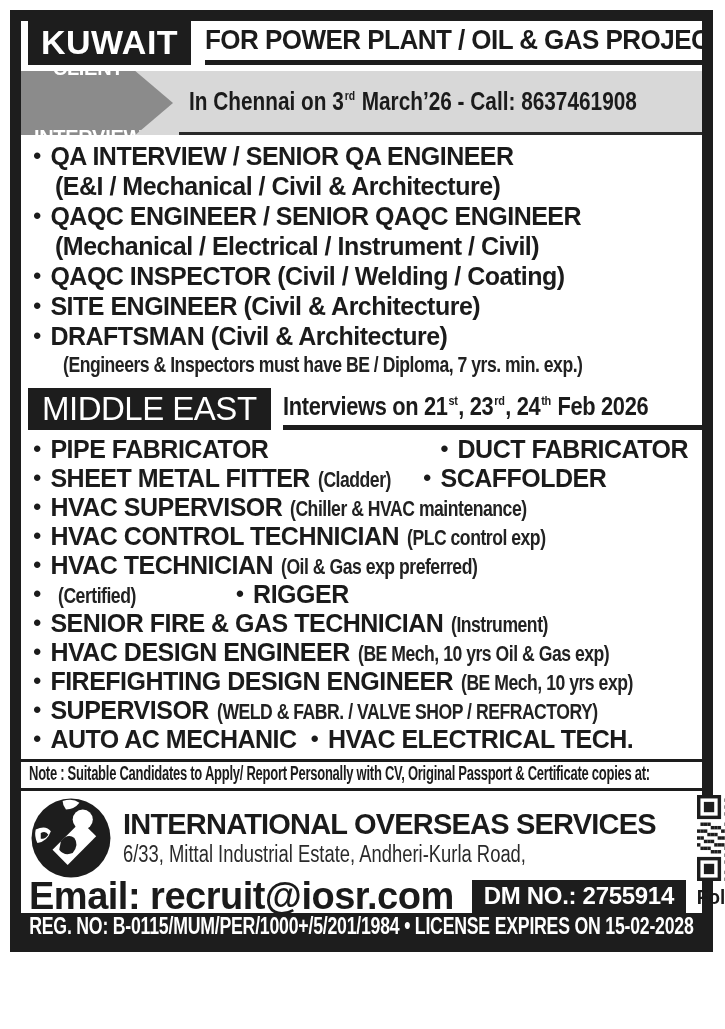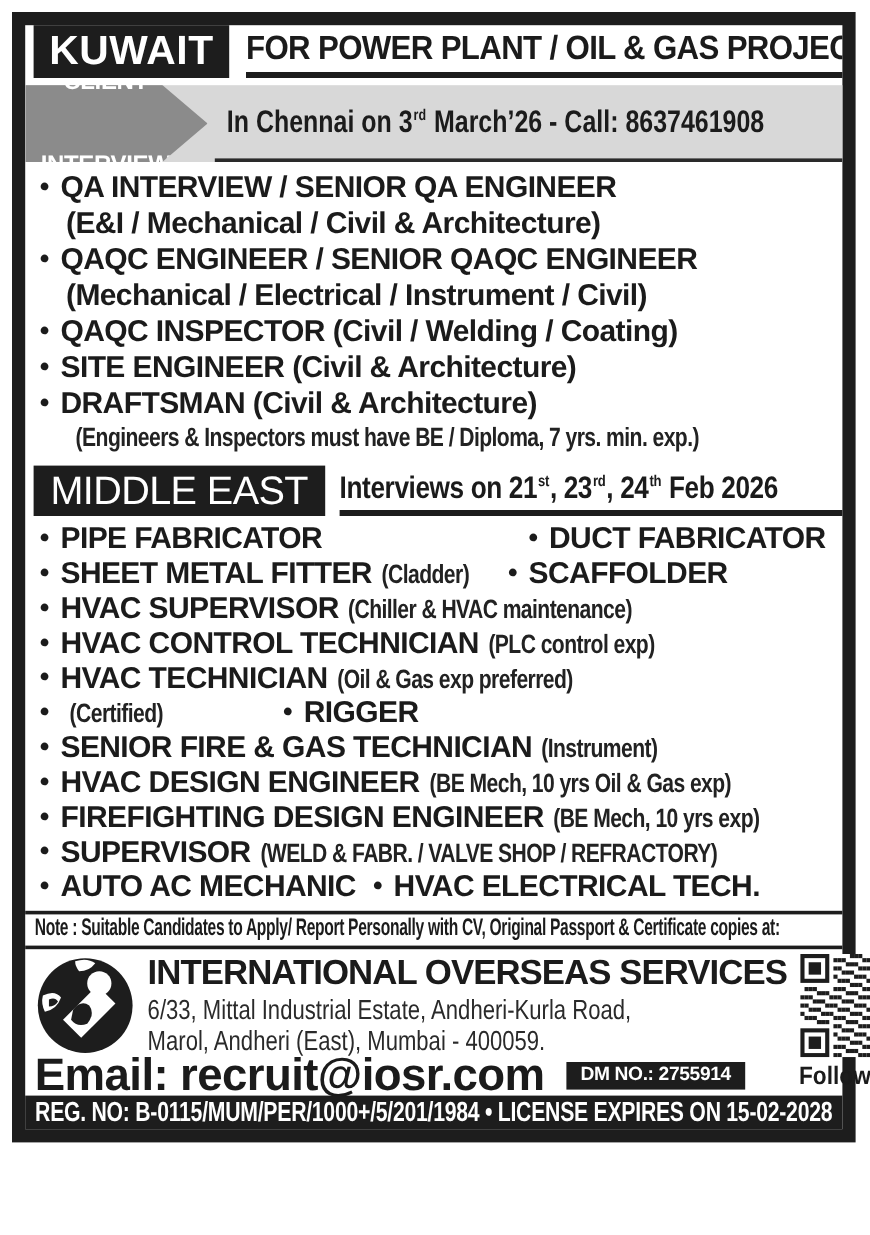--- a/index.html
+++ b/index.html
@@ -70,21 +70,21 @@
                column-gap:6px;padding:4px 8px 0 8px;}
   .ag-left{display:flex;align-items:center;}
   .globe{width:84px;height:84px;flex:0 0 84px;}
   .ag-text{margin-left:10px;overflow:hidden;}
   .ag-title{font-size:29px;font-weight:700;letter-spacing:-.8px;white-space:nowrap;}
   .ag-addr{font-size:23px;font-weight:400;color:#2a2a2a;line-height:1.13;}
   .ag-addr .fitx{--sx:.8;}
   .qr-cell{display:flex;align-items:flex-start;justify-content:center;}
   .email-row{display:flex;align-items:center;}
   .email{font-size:38px;font-weight:700;letter-spacing:-.5px;white-space:nowrap;}
-  .dm-box{background:#1d1d1d;color:#fff;font-size:16px;font-weight:700;
+  .dm-box{background:#1d1d1d;color:#fff;font-size:24px;font-weight:700;
           padding:2px 12px 3px 12px;margin-left:18px;white-space:nowrap;letter-spacing:-.3px;}
   .follow-cell{display:flex;align-items:center;justify-content:center;overflow:hidden;}
   .follow-cell .fitc{font-size:21px;font-weight:700;--sx:.9;}
 
   
   .reg-bar{margin-top:auto;background:#1d1d1d;height:30px;display:flex;align-items:center;justify-content:center;overflow:hidden;}
   .reg-bar .fitc{color:#fff;font-size:23px;font-weight:700;letter-spacing:-.3px;--sx:.77;}
 </style>
 </head>
 <body>
@@ -270,23 +270,20 @@
         <path fill="#ffffff" d="M28,64 L62,30 L80,48 L46,82 Z"></path>
         <path fill="#1d1d1d" d="M38,54 Q46,44 54,50 Q60,58 52,68 Q42,72 36,64 Z"></path>
         <path fill="#ffffff" d="M8,40 Q20,34 26,42 Q22,54 10,56 Q6,48 8,40 Z"></path>
         <path fill="#1d1d1d" d="M14,44 Q20,41 23,46 Q20,51 14,51 Z"></path>
         <path fill="#ffffff" d="M40,6 Q52,2 60,8 Q54,16 44,16 Q40,11 40,6 Z"></path>
       </svg>
       <div class="ag-text">
         <div class="ag-title">INTERNATIONAL OVERSEAS SERVICES</div>
         <div class="ag-addr">
           <span class="fitx">6/33, Mittal Industrial Estate, Andheri-Kurla Road,</span>
-        </div>
-        <div class="ag-addr">
-          <span class="fitx">Marol, Andheri (East), Mumbai - 400059.</span>
         </div>
       </div>
     </div>
     <div class="qr-cell">
       <svg id="qr" width="90" height="86" viewBox="0 0 25 25" aria-hidden="true">
           <rect x="0" y="0" width="25" height="25" fill="#ffffff"></rect>
           <rect x="12" y="0" width="1" height="1" fill="#1d1d1d"></rect>
           <rect x="13" y="0" width="1" height="1" fill="#1d1d1d"></rect>
           <rect x="14" y="0" width="1" height="1" fill="#1d1d1d"></rect>
           <rect x="8" y="1" width="1" height="1" fill="#1d1d1d"></rect>

